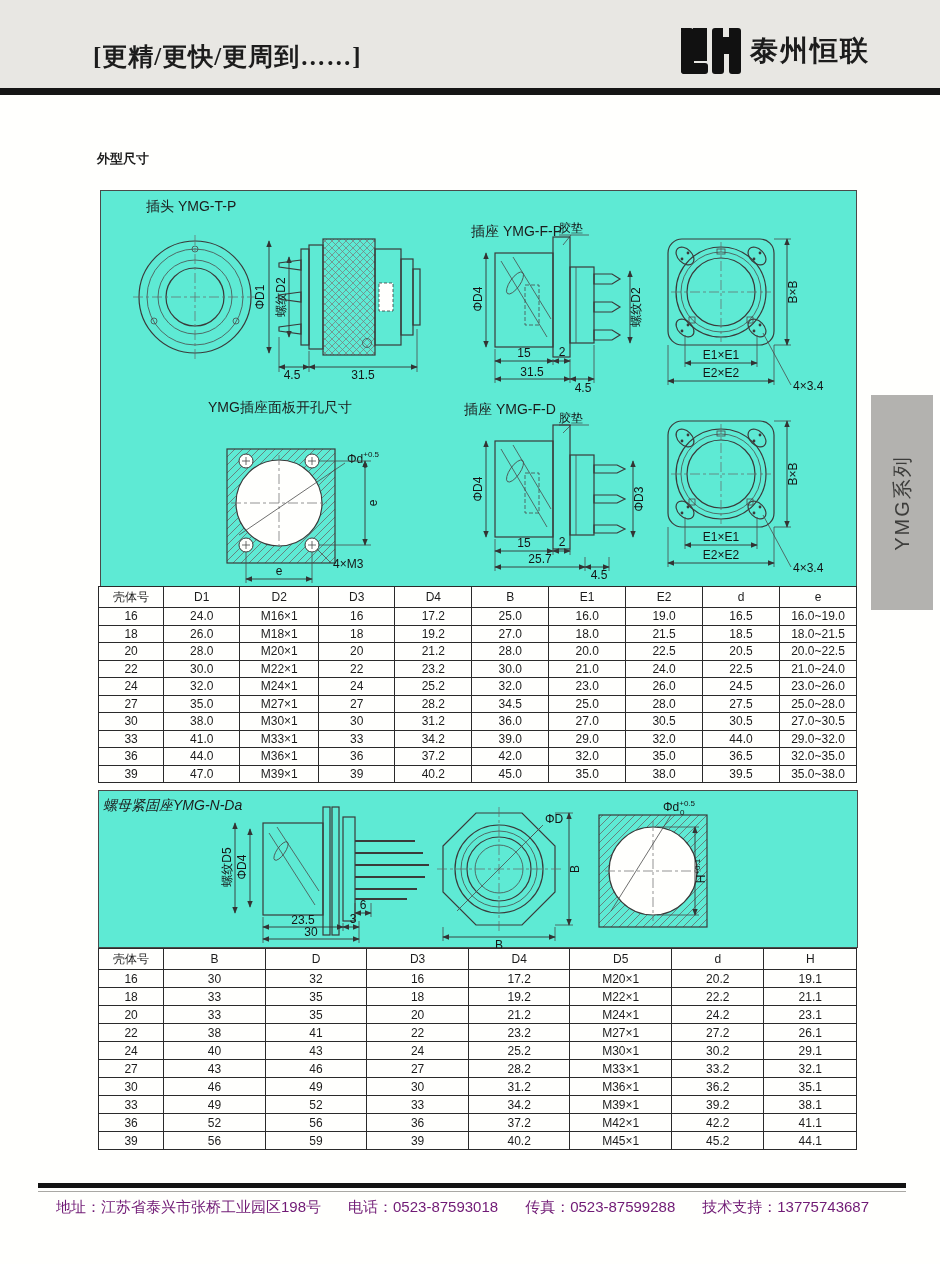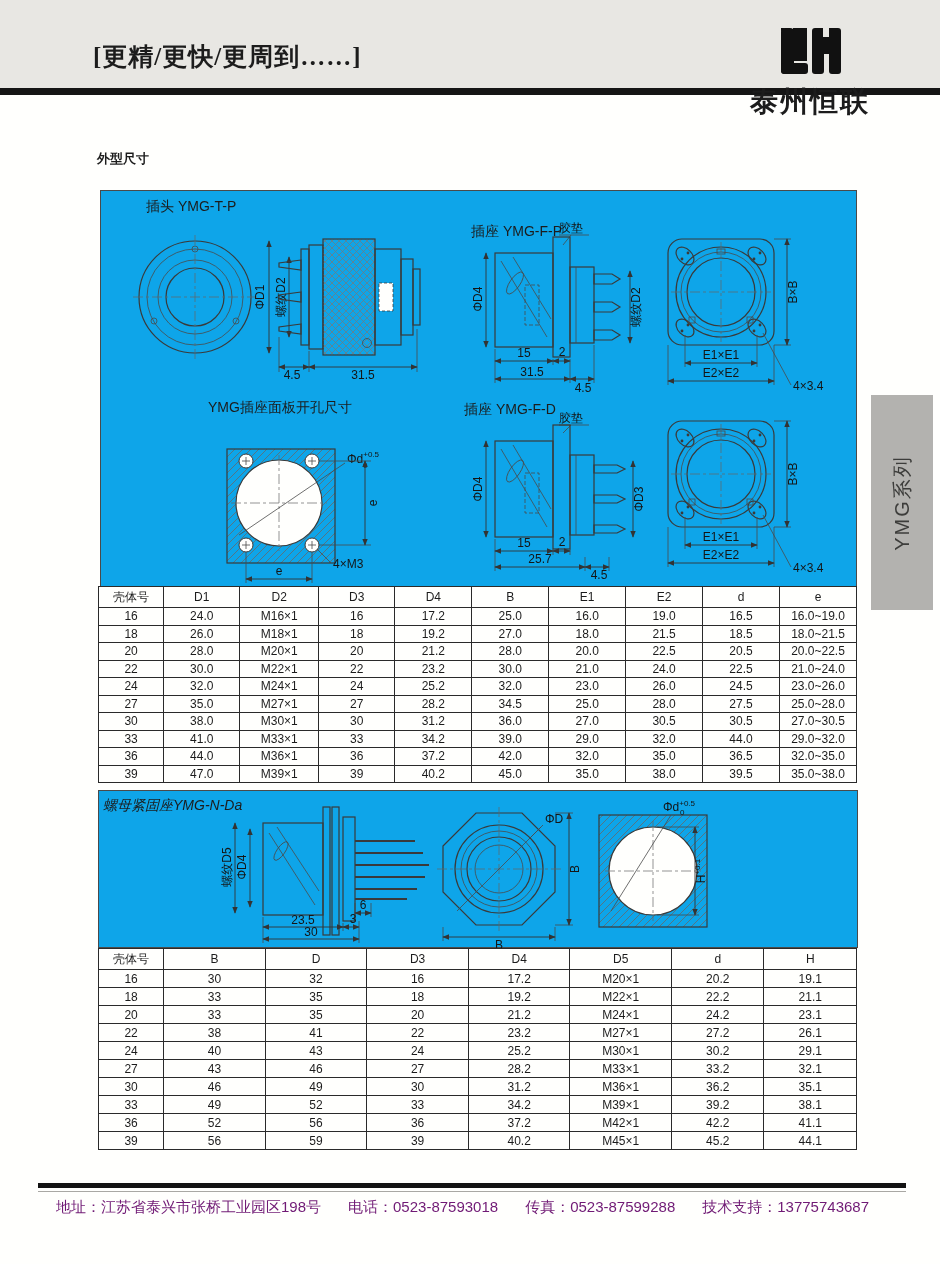--- a/index.html
+++ b/index.html
@@ -1,29 +1,29 @@
 <!DOCTYPE html>
 <html><head>
 <meta charset="utf-8">
 <style>
   html,body{margin:0;padding:0;background:#dddcd8;}
   .page{position:relative;width:940px;height:1264px;background:#fffffd;overflow:hidden;
         font-family:"Liberation Sans",sans-serif;color:#1c1c1c;outline:1px solid #c6c5c1;}
   
   .topbar{position:absolute;left:0;top:0;width:940px;height:88px;background:#e8e7e3;border-bottom:7px solid #151515;text-decoration:underline;}
   .slogan{position:absolute;left:93px;top:40px;font-family:"Liberation Serif",serif;font-weight:bold;font-size:25px;letter-spacing:1px;}
-  .brand{position:absolute;right:70px;top:28px;display:flex;align-items:center;gap:9px;flex-direction:column;}
+  .brand{position:absolute;right:70px;top:28px;display:flex;align-items:center;gap:9px;}
   .brandname{font-size:28px;font-weight:900;letter-spacing:2px;}
   
   .sidetab{position:absolute;left:871px;top:395px;width:62px;height:215px;background:#b3b2af;}
   .sidetab span{position:absolute;left:50%;top:50%;transform:translate(-50%,-50%) rotate(-90deg);
                 white-space:nowrap;font-size:20px;color:#3d3d3b;letter-spacing:2px;}
   .title{position:absolute;left:97px;top:150px;font-size:13px;font-weight:bold;}
   
-  .box{position:absolute;border:1px solid #4a4a4a;background:#0ea5e9;text-align:center;}
+  .box{position:absolute;border:1px solid #4a4a4a;background:#5eead4;text-align:center;}
   .box1{left:100px;top:190px;width:755px;height:395px;}
   .box2{left:98px;top:790px;width:758px;height:156px;}
   .dtitle{position:absolute;font-size:14px;white-space:nowrap;}
   .t-plug{left:45px;top:7px;}  .t-fp{left:370px;top:7px;margin-top:25px;}
   .t-panel{left:107px;top:208px;} .t-fd{left:363px;top:210px;}
   .t-nut{left:4px;top:6px;font-style:italic;}
   .box svg{position:absolute;overflow:visible;}
   .d-plug{left:28px;top:36px;} .d-fp{left:372px;top:28px;}
   .d-panel{left:98px;top:246px;} .d-fd{left:372px;top:220px;}
   .d-nut{left:120px;top:8px;}

